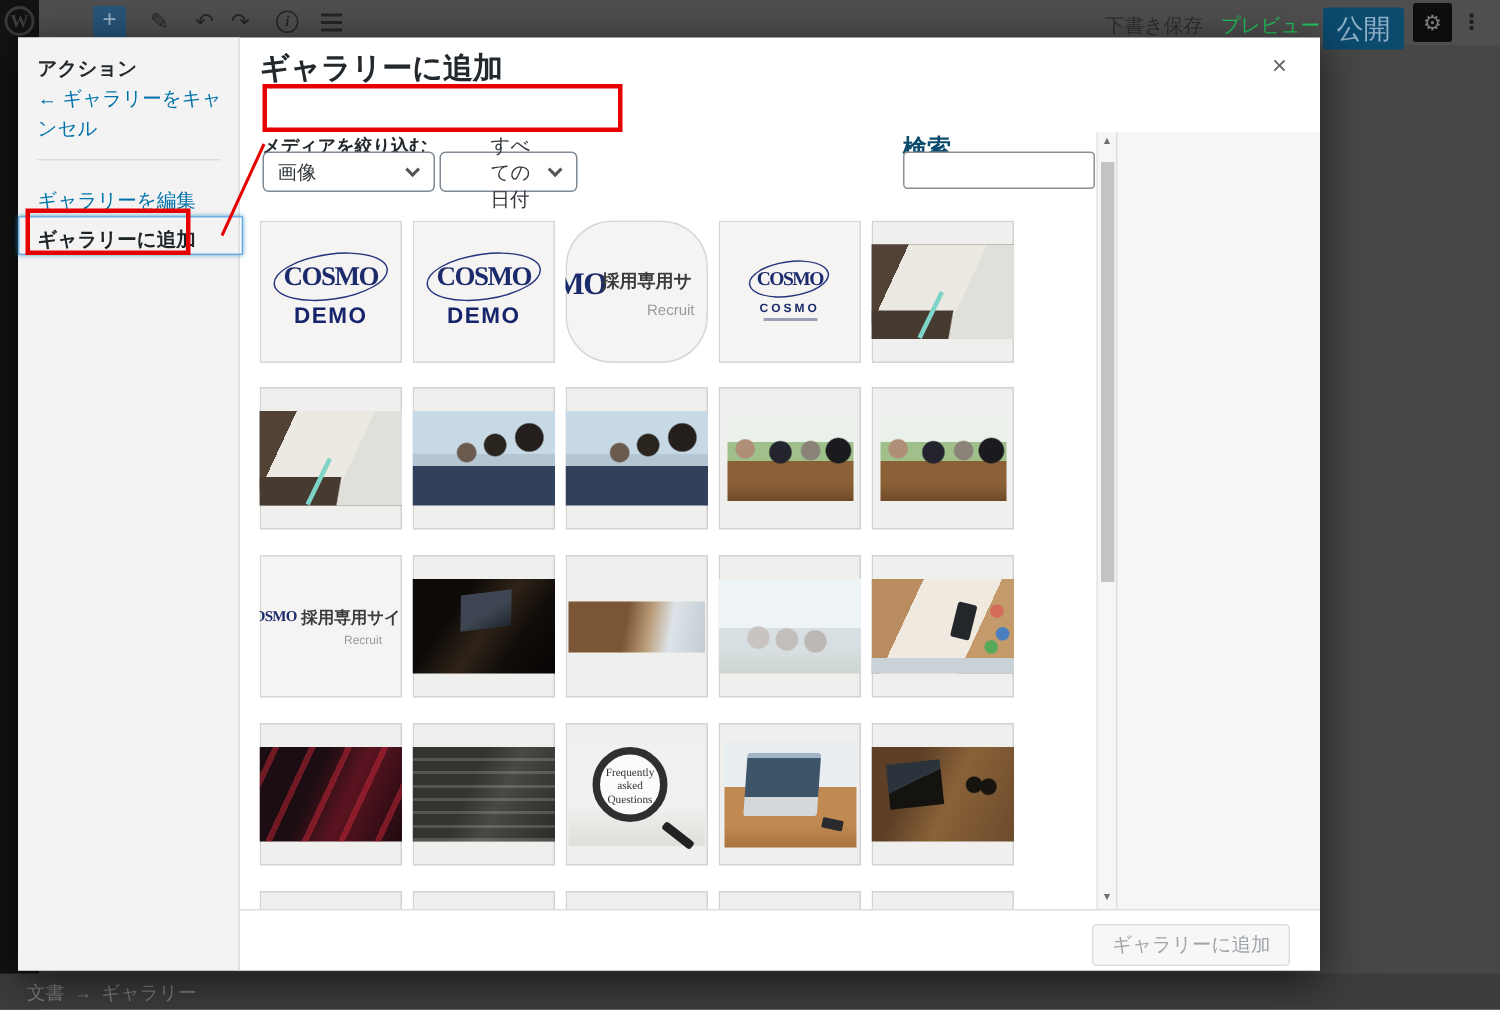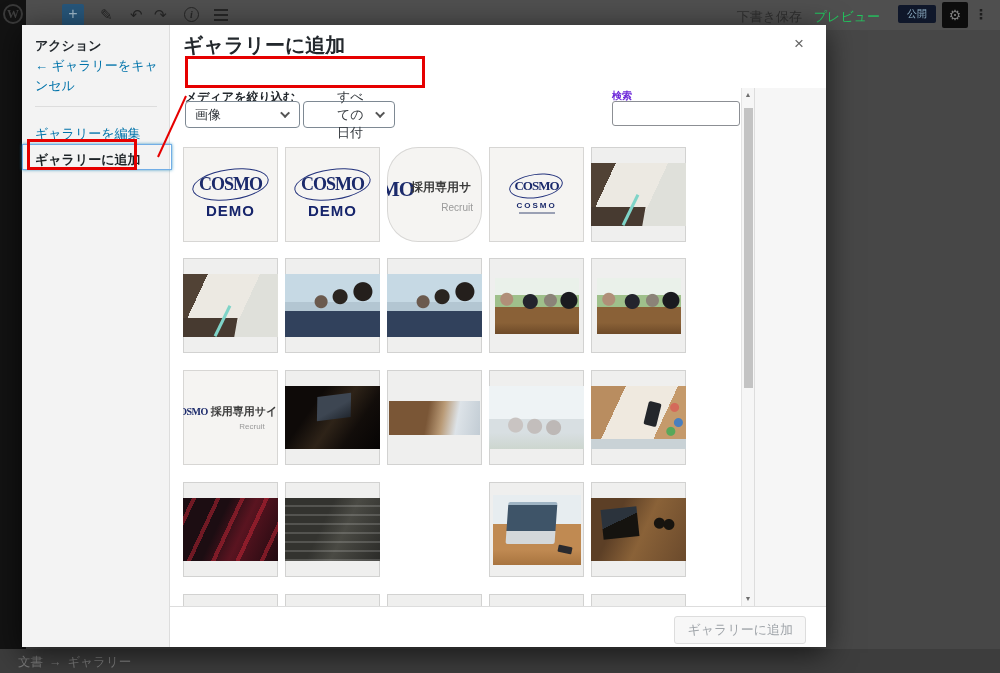--- a/index.html
+++ b/index.html
@@ -16,31 +16,31 @@
   .tbi{position:absolute;top:6px;color:#262626;font-size:15px;line-height:18px;}
   #pencil-i{left:74px;}
   #undo-i{left:104px;}
   #redo-i{left:128px;}
   #info-i{left:158px;top:7px;width:15px;height:15px;border:1.5px solid #262626;border-radius:50%;
     font:italic bold 10px "Liberation Serif",serif;text-align:center;line-height:13px;}
   #list-i{left:188px;top:9px;width:14px;height:12px;}
   #list-i i{display:block;height:2px;background:#262626;margin-bottom:3px;}
   #save-draft{position:absolute;right:198px;top:8px;font-size:13px;color:#2f2f2f;}
   #preview-link{position:absolute;right:120px;top:8px;font-size:13px;color:#22c55e;}
-  #publish-btn{position:absolute;right:64px;top:5px;padding:2px 9px;background:#0f172a;color:#8fb0c6;
-    border-radius:2px;font-size:10px;}
+  #publish-btn{position:absolute;right:64px;top:5px;padding:2px 9px;background:#0c4a6e;color:#8fb0c6;
+    border-radius:2px;font-size:18px;}
   #gear-btn{position:absolute;right:32px;top:2px;width:26px;height:26px;background:#0d0d0d;border-radius:2px;
     color:#7d7d7d;font-size:14px;text-align:center;line-height:26px;}
   #dots-btn{position:absolute;right:12px;top:6px;color:#1d1d1d;font-size:14px;font-weight:bold;}
   #footer{position:absolute;left:0;bottom:0;width:1000px;height:24px;background:#3d3d3d;}
   #breadcrumb{position:absolute;left:18px;top:5px;font-size:12.5px;color:#7c7c7c;}
   #breadcrumb span{margin-right:6px;}
 
   
-  #modal{position:absolute;left:22px;top:25px;width:804px;height:622px;background:#fff;
+  #modal{position:absolute;left:12px;top:25px;width:868px;height:622px;background:#fff;
     box-shadow:0 6px 28px rgba(0,0,0,.65);}
   
   #menu{position:absolute;left:0;top:0;bottom:0;width:148px;background:#f3f3f3;border-right:1px solid #ddd;}
   #menu-heading{position:absolute;left:13px;top:12px;font-size:13px;font-weight:bold;color:#23282d;}
   #menu-cancel{position:absolute;left:13px;top:31px;width:126px;font-size:13px;color:#0073aa;line-height:1.5;cursor:pointer;}
   #menu-divider{position:absolute;left:13px;top:81px;width:122px;height:1px;background:#ddd;}
   #menu-edit{position:absolute;left:13px;top:100px;font-size:13px;color:#0073aa;cursor:pointer;}
   #menu-add{position:absolute;left:13px;top:126px;font-size:13px;font-weight:bold;color:#1d2327;cursor:pointer;z-index:2;}
   #focus-ring{position:absolute;left:0;top:119px;width:150px;height:26px;border:1px solid #72aee6;
     box-shadow:0 0 3px rgba(30,140,190,.8);z-index:1;}
@@ -56,21 +56,21 @@
 
   
   #attachments{position:absolute;left:0;top:63px;width:584px;bottom:41px;background:#fff;}
   #filter-label{position:absolute;left:15px;top:1px;font-size:12px;font-weight:600;color:#23282d;}
   .wpselect{position:absolute;top:13px;height:27px;border:1px solid #7e8993;border-radius:4px;background:#fff;
     font-size:13px;color:#32373c;display:flex;align-items:center;justify-content:space-between;padding:0 9px;cursor:pointer;}
   #type-filter{left:15px;width:115px;}
   #date-filter{left:133px;width:92px;padding-left:33px;}
   .chev{width:7px;height:7px;border-left:2px solid #555;border-bottom:2px solid #555;
     transform:rotate(-45deg) translateY(-2px);margin-left:6px;flex:none;}
-  #search-label{position:absolute;left:442px;top:1px;font-size:10px;font-weight:600;color:#6d28d9;}
+  #search-label{position:absolute;left:442px;top:1px;font-size:16px;font-weight:600;color:#0c4a6e;}
   #search-input{position:absolute;left:442px;top:13px;width:128px;height:25px;border:1px solid #8c8f94;
     border-radius:3px;padding:0 6px;font-size:13px;}
   #scrollarea{position:absolute;left:0;top:47px;right:0;bottom:0;overflow:hidden;}
   
   #scrollbar{position:absolute;right:0;top:0;bottom:0;width:13px;background:#f6f6f6;border-left:1px solid #e4e4e4;}
   .sb-arrow{position:absolute;left:0;width:12px;height:14px;color:#6f6f6f;font-size:7px;text-align:center;line-height:14px;}
   #sb-up{top:0;}
   #sb-down{bottom:0;}
   #sb-thumb{position:absolute;left:2px;top:20px;width:9px;height:280px;background:#c3c3c3;}
 
@@ -281,20 +281,28 @@
           </div>
           <div class="thumb k-hands" style="left: 421px; top: 235px;">
             <div class="ph"></div>
           </div>
           <div class="thumb k-red" style="left: 13px; top: 347px;">
             <div class="ph"></div>
           </div>
           <div class="thumb k-chalk" style="left: 115px; top: 347px;">
             <div class="ph"></div>
           </div>
+          <div class="thumb k-faq" style="left: 217px; top: 347px;">
+            <div class="ph">
+              <div class="lens">
+                <span>Frequently asked Questions</span>
+              </div>
+              <div class="handle"></div>
+            </div>
+          </div>
           <div class="thumb k-macbook" style="left: 319px; top: 347px;">
             <div class="ph">
               <div class="lap"></div>
               <div class="phn"></div>
             </div>
           </div>
           <div class="thumb k-shades" style="left: 421px; top: 347px;">
             <div class="ph"></div>
           </div>
           <div class="thumb k-placeholder" style="left: 13px; top: 459px;"></div>

